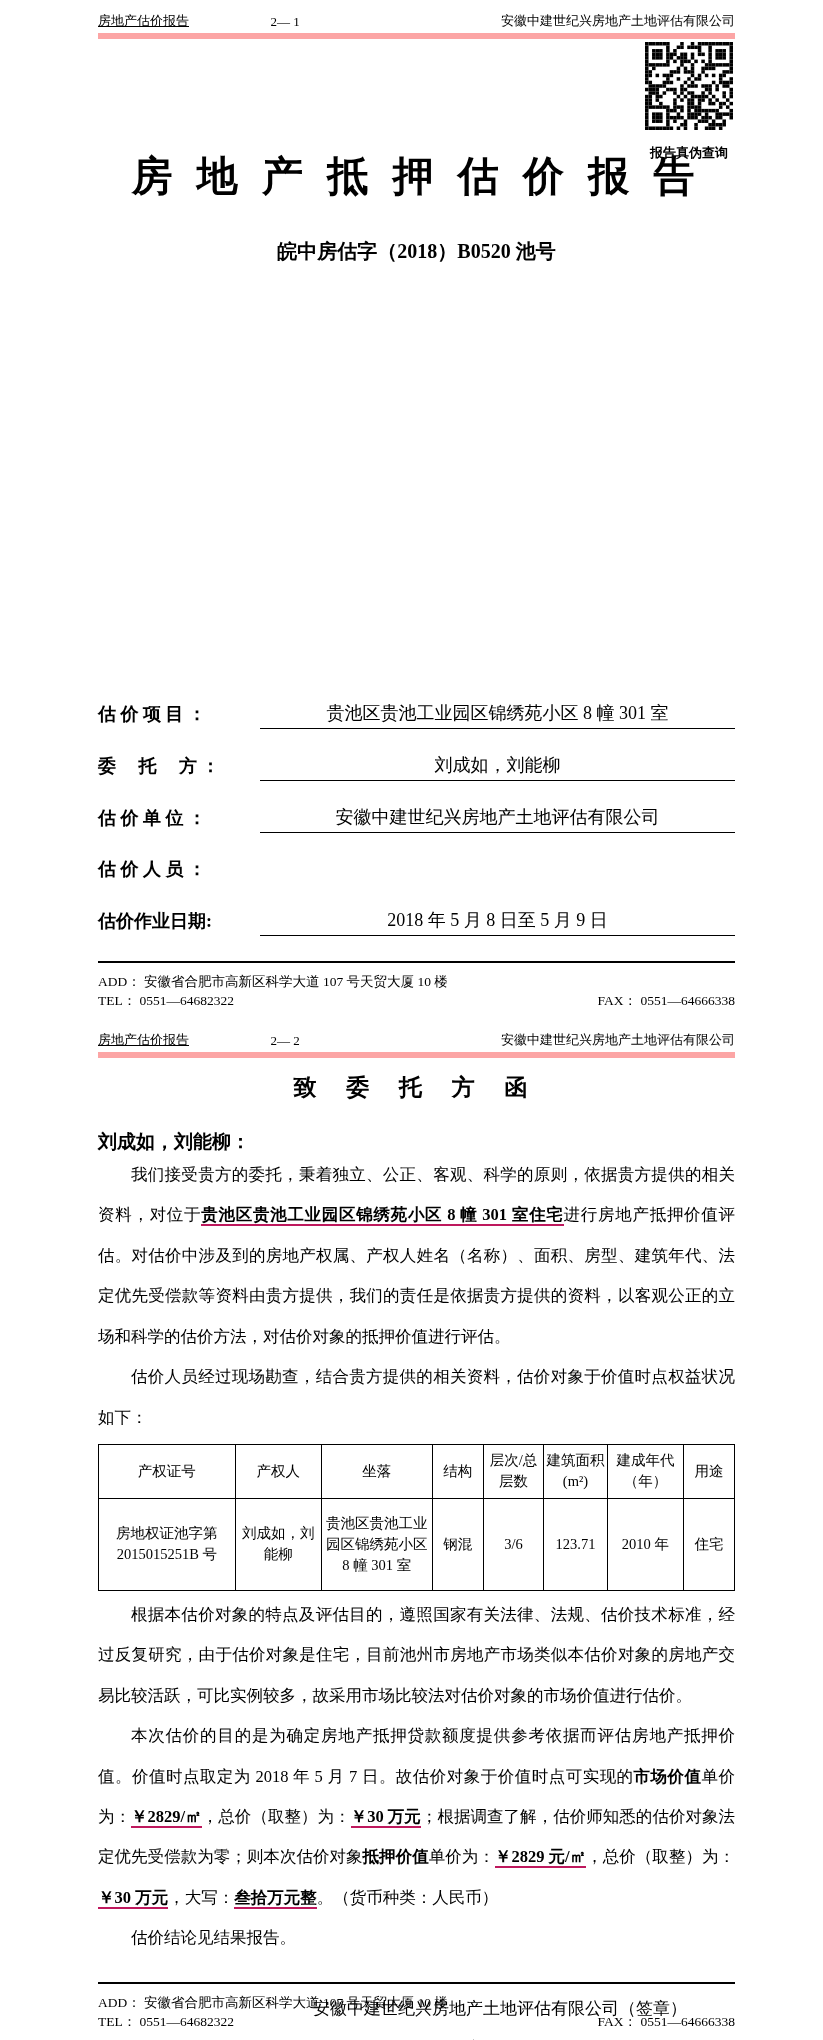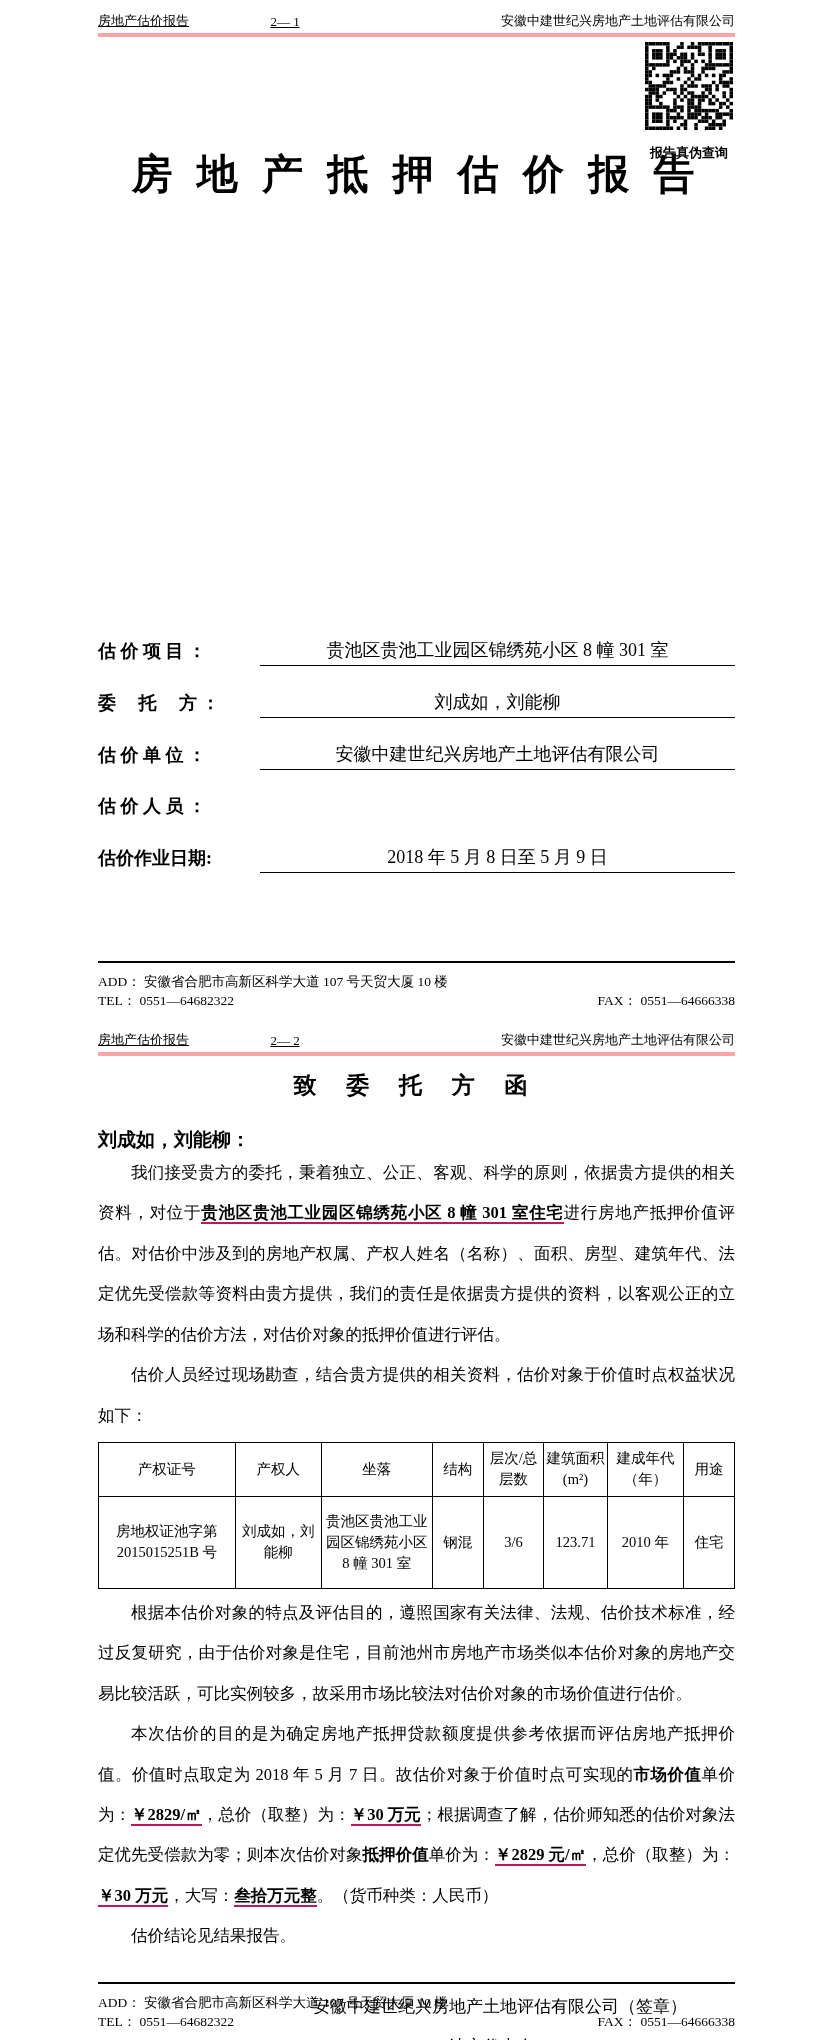--- a/index.html
+++ b/index.html
@@ -18,25 +18,25 @@
   .page-1 { height: 1019px; }
   .page-2 { height: 1021px; }
 
   
   .run-header {
     display: flex;
     justify-content: space-between;
     align-items: flex-end;
     padding-top: 12px;
     padding-bottom: 3px;
-    border-bottom: 4px solid #fca5a5;
+    border-bottom: 6px solid #fca5a5;
     font-size: 13px;
   }
   .run-header .doc-type { text-decoration: underline; }
-  .run-header .page-no { padding-right: 120px; text-decoration: underline; }
+  .run-header .page-no { padding-right: 120px; }
 
   
   .qr-wrap {
     position: absolute;
     top: 42px;
     right: 88px;
     width: 92px;
     text-align: center;
   }
   .qr-wrap svg { width: 88px; height: 88px; display: block; margin: 0 auto; }
@@ -490,20 +490,21 @@
         <rect x="14" y="24" width="1" height="1"></rect>
         <rect x="17" y="24" width="1" height="1"></rect>
         <rect x="18" y="24" width="1" height="1"></rect>
         <rect x="19" y="24" width="1" height="1"></rect>
         <rect x="21" y="24" width="1" height="1"></rect>
       </svg>
     <div class="qr-label">报告真伪查询</div>
   </div>
 
   <div class="report-title">房 地 产 抵 押 估 价 报 告</div>
+  <div class="report-no">皖中房估字（2018）B0520 池号</div>
 
   <div class="info-block">
     <div class="info-row">
       <span class="info-label">估 价 项 目 ：</span>
       <span class="info-value">贵池区贵池工业园区锦绣苑小区 8 幢 301 室</span>
     </div>
     <div class="info-row">
       <span class="info-label">委　 托　 方 ：</span>
       <span class="info-value">刘成如，刘能柳</span>
     </div>

